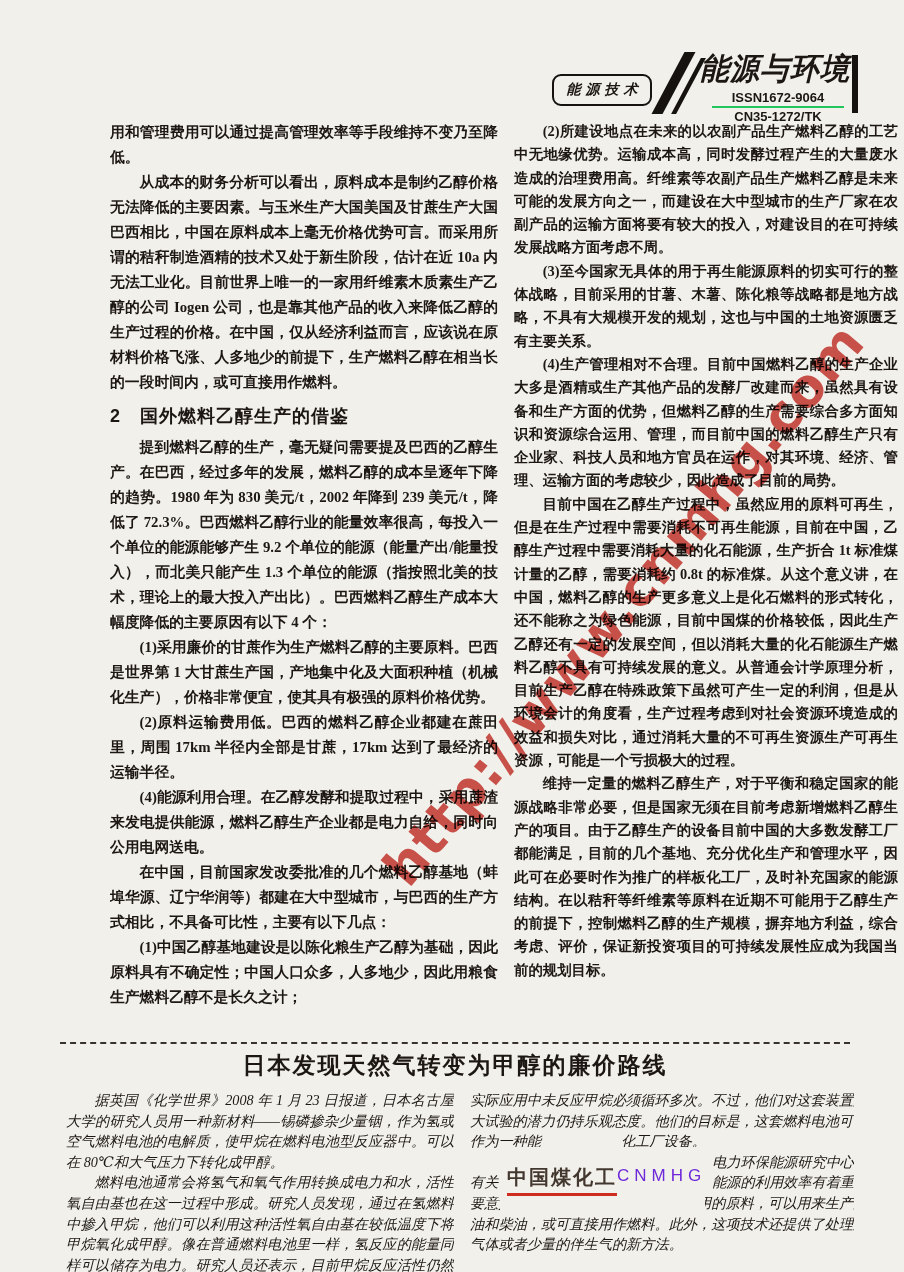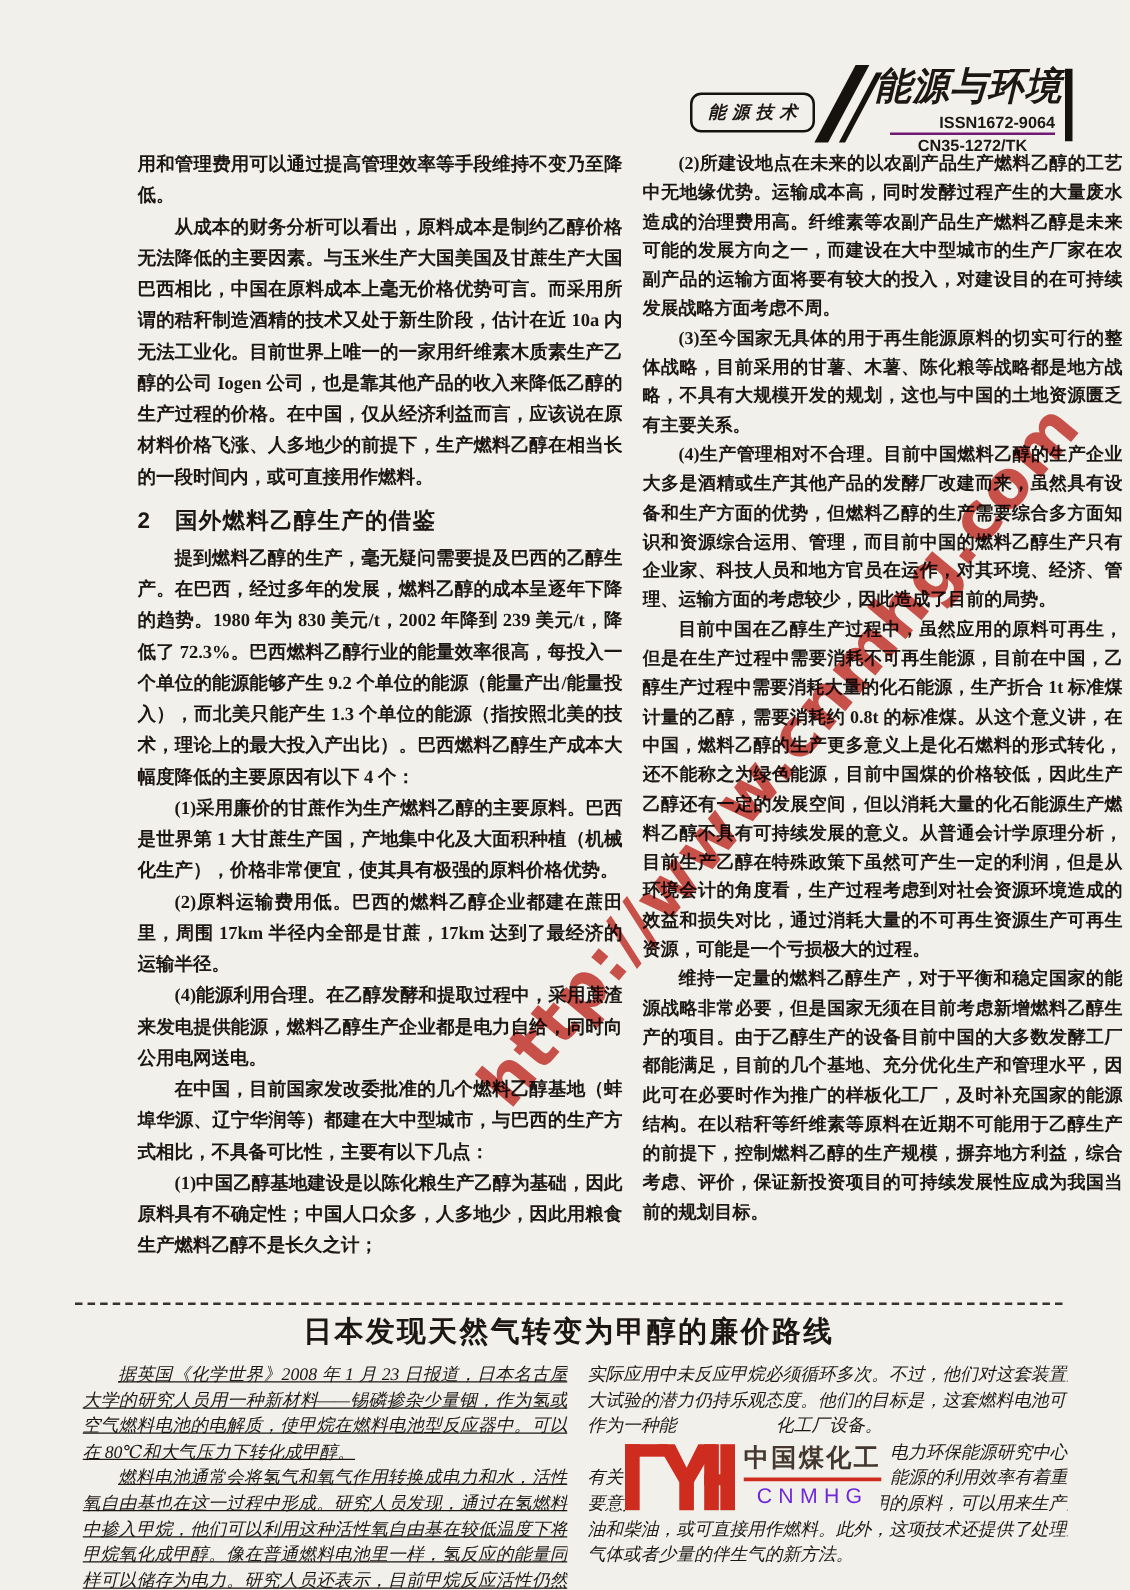--- a/index.html
+++ b/index.html
@@ -23,21 +23,21 @@
   .jname{
     position:absolute;left:700px;top:50px;width:158px;height:40px;
     font-family:"DejaVu Serif",serif;font-style:italic;font-weight:bold;
     font-size:29px;letter-spacing:1px;white-space:nowrap;
     transform:scaleY(1.05);
   }
   .jmeta{
     position:absolute;left:712px;top:90px;width:132px;text-align:center;
     font-family:"Liberation Sans","DejaVu Sans",sans-serif;font-weight:bold;
   }
-  .jissn{display:block;font-size:13px;border-bottom:2px solid #701a75;padding-bottom:1px;text-align:right;}
+  .jissn{display:block;font-size:13px;border-bottom:2px solid #22c55e;padding-bottom:1px;}
   .jcn{display:block;font-size:13px;padding-top:1px;}
   .vbar{position:absolute;left:852px;top:55px;width:6px;height:58px;background:#151210;}
   
   .col{position:absolute;text-align:justify;overflow:hidden;margin-left:44px;}
   #a1-left{left:66px;top:120px;width:388px;height:920px;
     font-size:14.8px;line-height:25px;font-weight:600;}
   #a1-right{left:470px;top:120px;width:384px;height:920px;
     font-size:14.4px;line-height:23.3px;font-weight:600;}
   .para{margin:0;text-indent:2em;}
   .para.noindent{text-indent:0;}
@@ -49,39 +49,39 @@
   
   .divider{position:absolute;left:60px;top:1042px;width:790px;height:0;
     border-top:2px dashed #3a332d;}
   .a2-title{
     position:absolute;left:60px;top:1050px;width:790px;text-align:center;
     font-family:"Liberation Sans","DejaVu Sans",sans-serif;
     font-weight:bold;font-size:23px;letter-spacing:2px;
   }
   .a2col{position:absolute;top:1090px;font-style:italic;font-weight:500;
     font-size:14.2px;line-height:20.6px;text-align:justify;overflow:hidden;}
-  #a2-left{left:66px;width:388px;height:182px;text-decoration:underline;}
+  #a2-left{left:66px;width:388px;height:182px;}
   #a2-right{left:470px;width:384px;height:182px;}
   .a2line{display:flex;justify-content:space-between;height:20.6px;white-space:nowrap;}
   .a2line .rfrag.pad-r{margin-right:148px;}
   
   .watermark{
     position:absolute;left:280px;top:602px;width:640px;text-align:center;
     transform:rotate(-50deg);transform-origin:center;
     font-family:"DejaVu Sans","Liberation Sans",sans-serif;
     font-weight:bold;font-size:53px;letter-spacing:1px;white-space:nowrap;
     color:rgba(197,39,29,0.78);mix-blend-mode:multiply;z-index:4;
     pointer-events:none;
   }
   
   .logo{
     position:absolute;left:500px;top:1147px;width:205px;height:66px;
     background:#f2f0eb;z-index:6;display:flex;align-items:center;gap:7px;
   }
-  .logo-names{display:flex;flex-direction:column;text-align:center;}
+  .logo-names{display:flex;flex-direction:row;text-align:center;}
   .logo-cn{
     font-family:"Liberation Sans","DejaVu Sans",sans-serif;
     font-size:20px;font-weight:bold;color:#43382f;letter-spacing:2px;
     border-bottom:3px solid #ce2c1e;padding-bottom:2px;white-space:nowrap;
   }
   .logo-en{
     font-family:"Liberation Sans","DejaVu Sans",sans-serif;
     font-size:17px;color:#6d28d9;letter-spacing:5px;padding-top:2px;white-space:nowrap;
   }
 </style>

